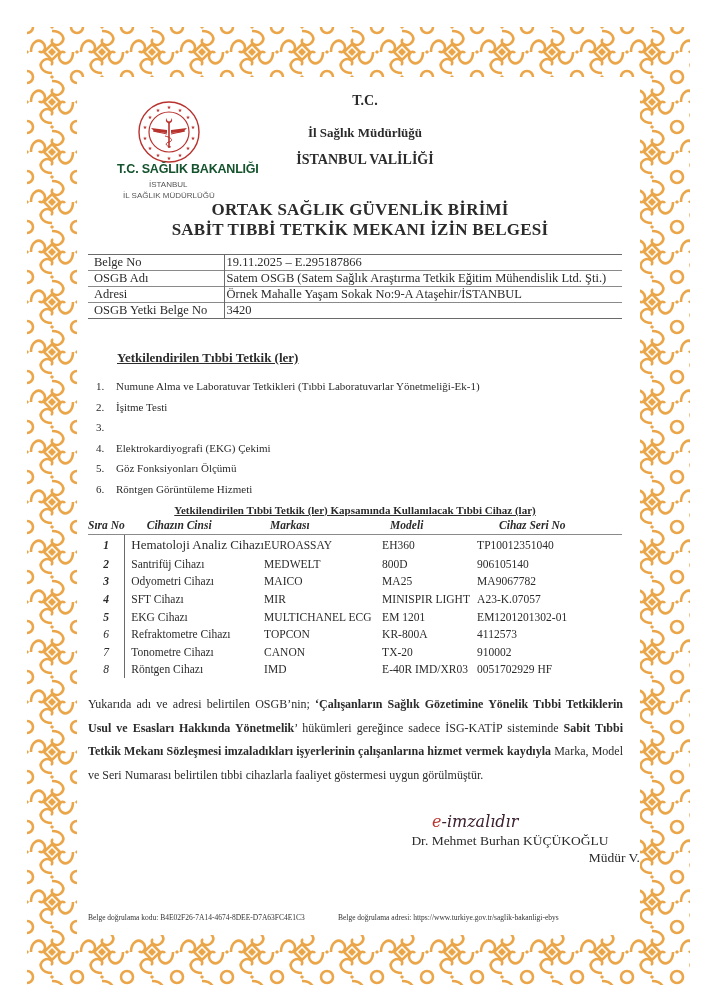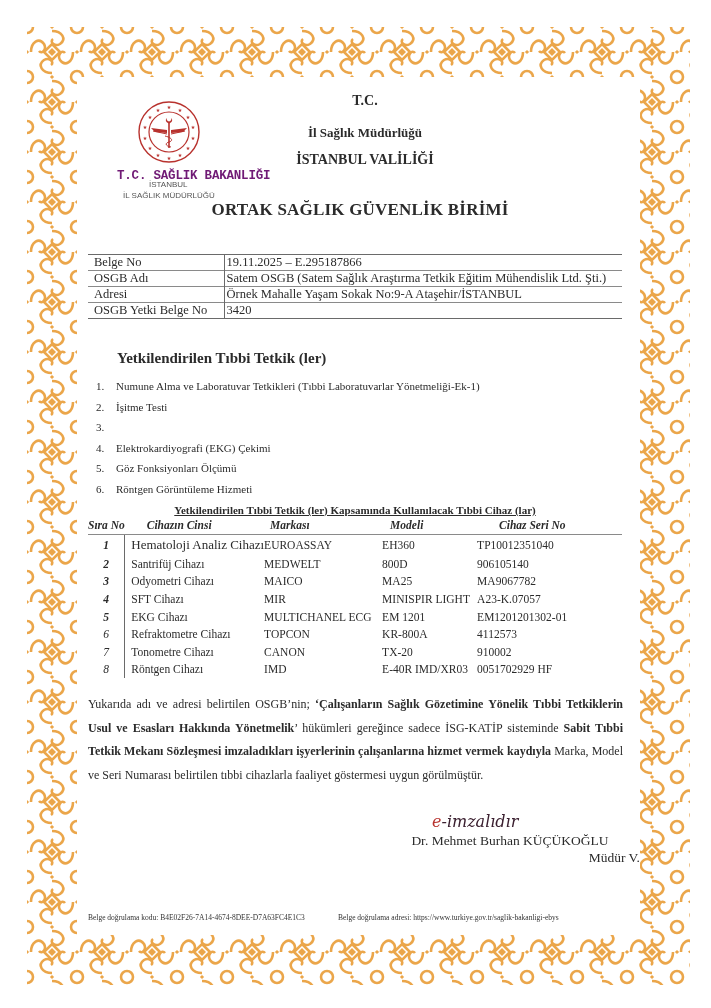--- a/index.html
+++ b/index.html
@@ -8,22 +8,22 @@
 
   
   .frame { position: absolute; left: 27px; top: 27px; width: 663px; height: 958px; }
   .frame svg { position: absolute; left: 0; top: 0; width: 663px; height: 958px; }
 
   .page { position: absolute; left: 0; top: 0; width: 711px; height: 1008px; }
 
   
   .logo { position: absolute; left: 97px; top: 100px; width: 150px; }
   .logo-emblem { position: absolute; left: 40px; top: 0; width: 64px; height: 64px; }
-  .logo-title { position: absolute; left: 0; top: 69px; width: 150px; text-align: left; padding-left: 20px;
-    font-family: Liberation Mono, monospace; font-weight: bold; font-size: 12.5px; color: #701a75; letter-spacing: -0.2px; white-space: nowrap; }
+  .logo-title { position: absolute; left: 0; top: 62px; width: 150px; text-align: left; padding-left: 20px;
+    font-family: Liberation Sans, sans-serif; font-weight: bold; font-size: 12.5px; color: #14532d; letter-spacing: -0.2px; white-space: nowrap; }
   .logo-sub1 { position: absolute; left: 0; top: 80px; width: 150px; padding-left: 52px;
     font-family: "Liberation Sans", "DejaVu Sans", sans-serif; font-size: 8px; color: #555; white-space: nowrap; }
   .logo-sub2 { position: absolute; left: 0; top: 91px; width: 150px; padding-left: 26px;
     font-family: "Liberation Sans", "DejaVu Sans", sans-serif; font-size: 8px; color: #555; white-space: nowrap; }
 
   .hdr { position: absolute; left: 200px; width: 310px; text-align: center; font-weight: bold; color: #2b2b2b; }
   .hdr-tc { top: 93px; font-size: 14px; left: 200px; width: 330px; }
   .hdr-vali { top: 108px; font-size: 14px; left: 200px; width: 330px; margin-top: 44px; }
   .hdr-mud { top: 125px; font-size: 13px; left: 200px; width: 330px; }
 
@@ -31,21 +31,21 @@
   .title2 { position: absolute; top: 220px; left: 80px; width: 560px; text-align: center; font-weight: bold; font-size: 17px; letter-spacing: 0.2px; }
 
   
   .info { position: absolute; left: 88px; top: 254px; width: 534px; border-collapse: collapse; font-size: 12.5px; }
   .info td { height: 15px; padding: 0 6px; border-top: 1px solid #8a8a8a; vertical-align: middle; white-space: nowrap; }
   .info tr:first-child td { border-top: 1.5px solid #6a6a6a; }
   .info tr:last-child td { border-bottom: 1.5px solid #6a6a6a; }
   .info td.k { width: 136px; border-right: 1px solid #6a6a6a; }
   .info td.v { padding-left: 2px; }
 
-  .sec1 { position: absolute; left: 117px; top: 350px; font-weight: bold; font-size: 15px; }
+  .sec1 { position: absolute; left: 117px; top: 350px; font-weight: bold; font-size: 13px; text-decoration: underline; }
   .exams { position: absolute; left: 96px; top: 380px; font-size: 11px; list-style: none; }
   .exams li { height: 20.6px; display: flex; }
   .exams .num { width: 20px; }
 
   .sec2 { position: absolute; left: 88px; top: 504px; width: 534px; text-align: center; font-weight: bold; font-size: 11px; text-decoration: underline; }
 
   .dev { position: absolute; left: 88px; top: 517px; width: 534px; border-collapse: collapse; font-size: 11.5px; }
   .dev th { font-style: italic; font-weight: bold; font-size: 11.5px; height: 17px; text-align: left; border-bottom: 1px solid #8a8a8a; white-space: nowrap; }
   .dev td { height: 17.6px; white-space: nowrap; vertical-align: middle; }
   .dev td.no { width: 36px; text-align: center; font-style: italic; border-right: 1px solid #6a6a6a; }
@@ -135,20 +135,21 @@
     <div class="logo-title">T.C. SAĞLIK BAKANLIĞI</div>
     <div class="logo-sub1">İSTANBUL</div>
     <div class="logo-sub2">İL SAĞLIK MÜDÜRLÜĞÜ</div>
   </div>
 
   <div class="hdr hdr-tc">T.C.</div>
   <div class="hdr hdr-vali">İSTANBUL VALİLİĞİ</div>
   <div class="hdr hdr-mud">İl Sağlık Müdürlüğü</div>
 
   <div class="title1">ORTAK SAĞLIK GÜVENLİK BİRİMİ</div>
+  <div class="title2">SABİT TIBBİ TETKİK MEKANI İZİN BELGESİ</div>
 
   <table class="info">
     <tbody>
         <tr>
       <td class="k">Belge No</td>
       <td class="v">19.11.2025 – E.295187866</td>
     </tr>
     <tr>
       <td class="k">OSGB Adı</td>
       <td class="v">Satem OSGB (Satem Sağlık Araştırma Tetkik Eğitim Mühendislik Ltd. Şti.)</td>

